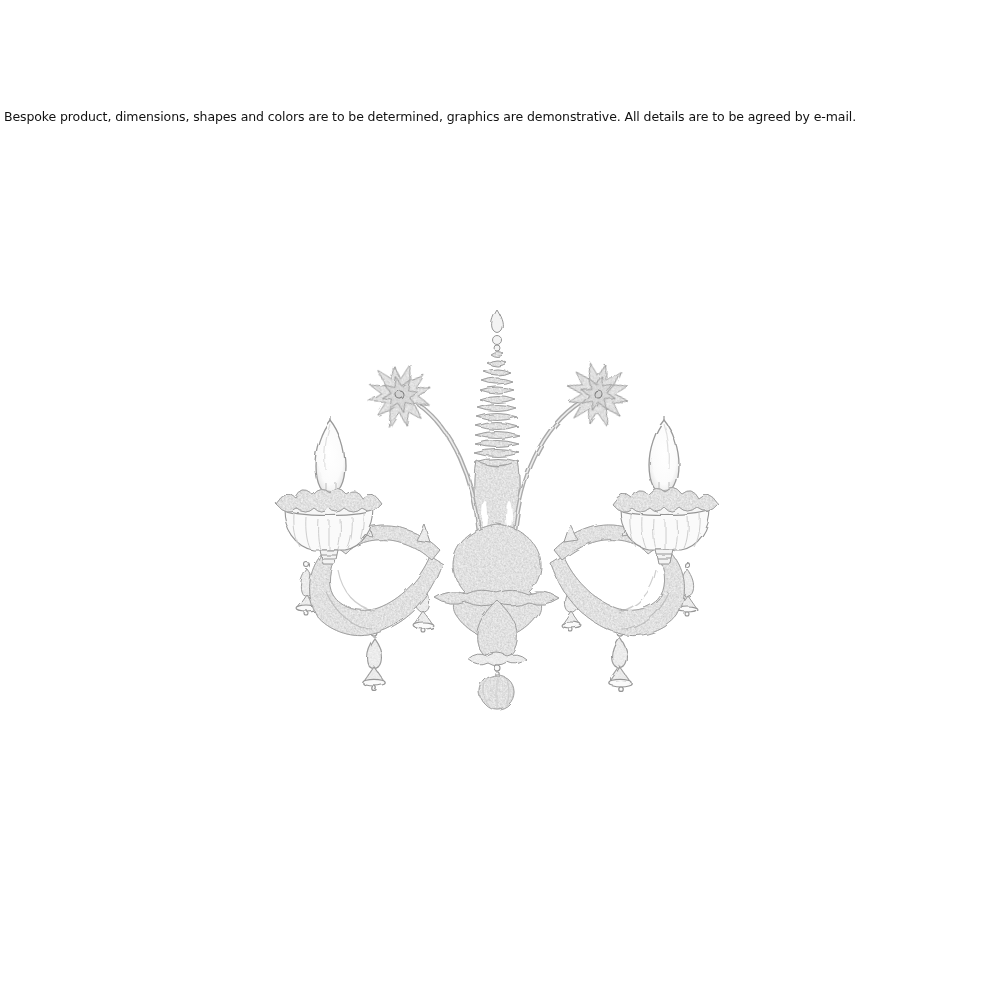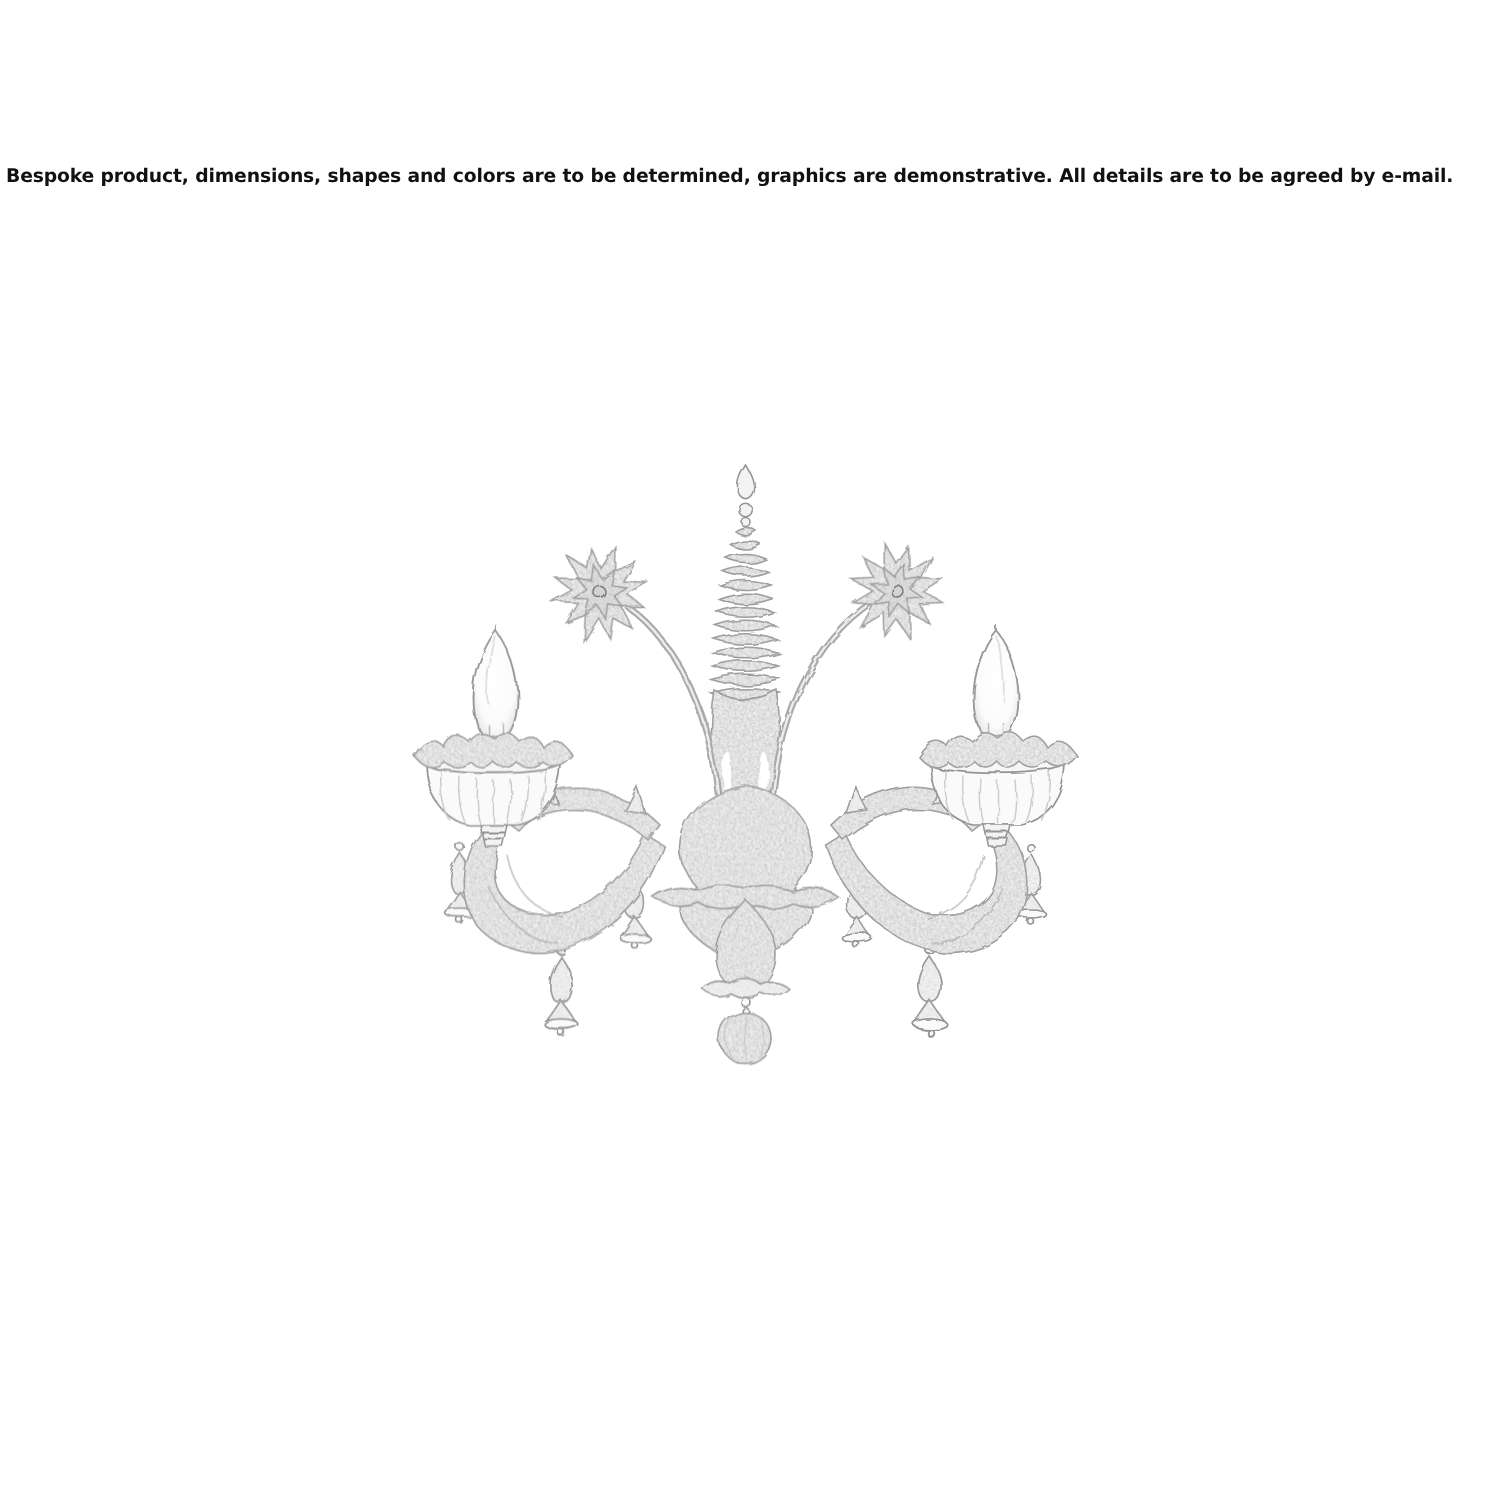--- a/index.html
+++ b/index.html
@@ -15,21 +15,21 @@
     background: var(--background, #ffffff);
     overflow: hidden;
   }
   .disclaimer {
     position: absolute;
     left: 4px;
     top: 109px;
     margin: 0;
     width: 996px;
     font-size: 12.5px;
-    font-weight: bold;
+    font-weight: normal;
     letter-spacing: -0.1px;
     white-space: nowrap;
     color: var(--text, #111111);
   }
   .product {
     position: absolute;
     left: 268px;
     top: 302px;
     width: 455px;
     height: 415px;

